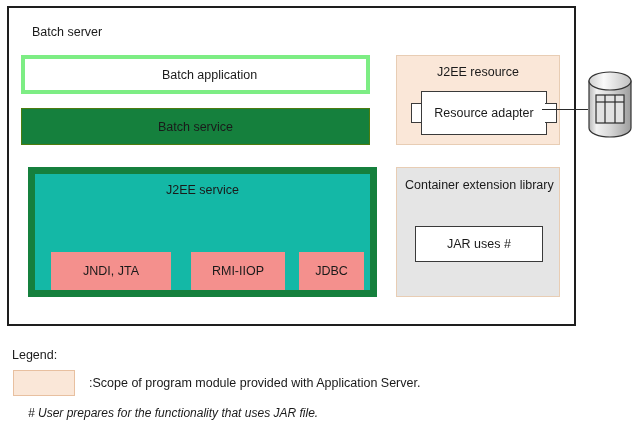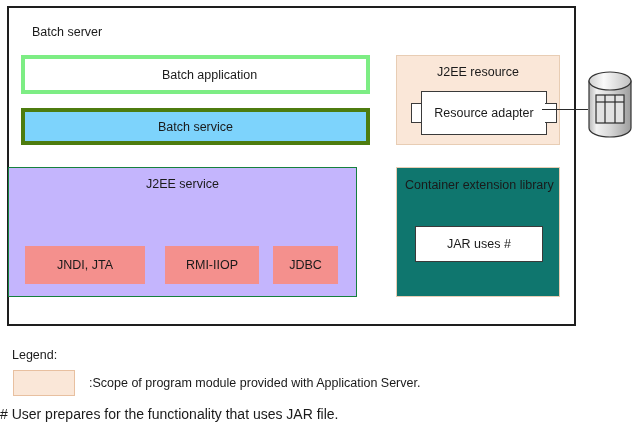--- a/index.html
+++ b/index.html
@@ -59,37 +59,37 @@
     padding-left: 28px;
   }
   .batch-application .lbl { font-size: 12.5px; }
 
   .batch-service {
     position: absolute;
     left: 21px;
     top: 108px;
     width: 349px;
     height: 37px;
-    background: #7dd3fc;
-    border: 4px solid #4d7c0f;
+    background: #15803d;
+    border: 1px solid #4d7c0f;
     box-sizing: border-box;
     display: flex;
     align-items: center;
     justify-content: center;
   }
   .batch-service .lbl { font-size: 12.5px; }
 
   .j2ee-service {
     position: absolute;
-    left: 8px;
+    left: 28px;
     top: 167px;
     width: 349px;
     height: 130px;
-    background: #c4b5fd;
-    border: 1px solid #15803d;
+    background: #14b8a6;
+    border: 7px solid #15803d;
     box-sizing: border-box;
   }
   .j2ee-service-title {
     position: absolute;
     left: 0;
     top: 9px;
     width: 100%;
     text-align: center;
     font-size: 12.5px;
   }
@@ -193,21 +193,21 @@
     border-left: none;
     box-sizing: border-box;
   }
 
   .container-ext {
     position: absolute;
     left: 396px;
     top: 167px;
     width: 164px;
     height: 130px;
-    background: #0f766e;
+    background: #e5e5e5;
     border: 1px solid #e8cdb4;
     box-sizing: border-box;
   }
   .container-ext-title {
     position: absolute;
     left: 8px;
     top: 10px;
     font-size: 12.5px;
     white-space: nowrap;
   }
@@ -264,24 +264,25 @@
   }
   .legend-desc {
     position: absolute;
     left: 89px;
     top: 376px;
     font-size: 12.5px;
     white-space: nowrap;
   }
   .footnote {
     position: absolute;
-    left: 0;
+    left: 28px;
     top: 406px;
-    font-size: 14px;
+    font-size: 12px;
     white-space: nowrap;
+    font-style: italic;
   }
 </style>
 </head>
 <body>
 
 <div class="canvas">
 
   <div class="batch-server">
     <div class="batch-server-title">Batch server</div>
   </div>

